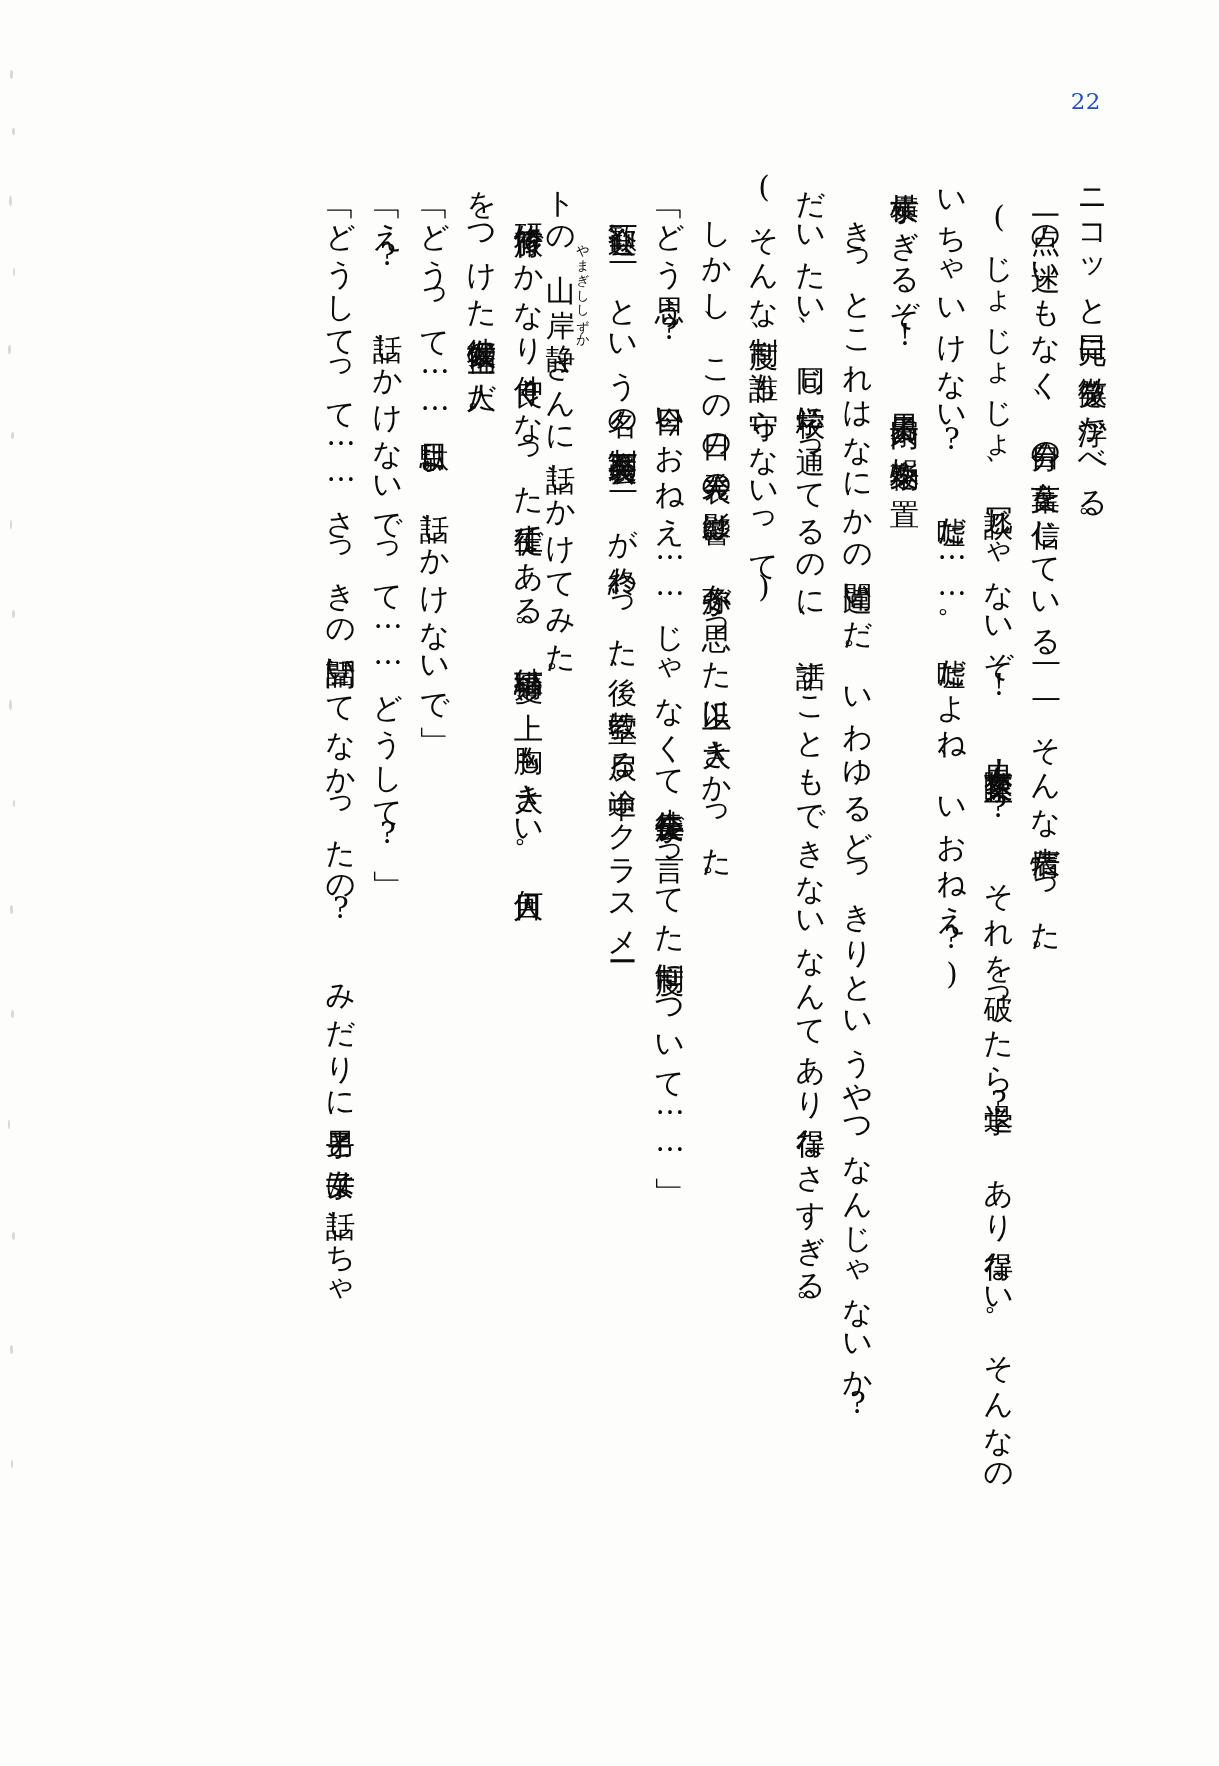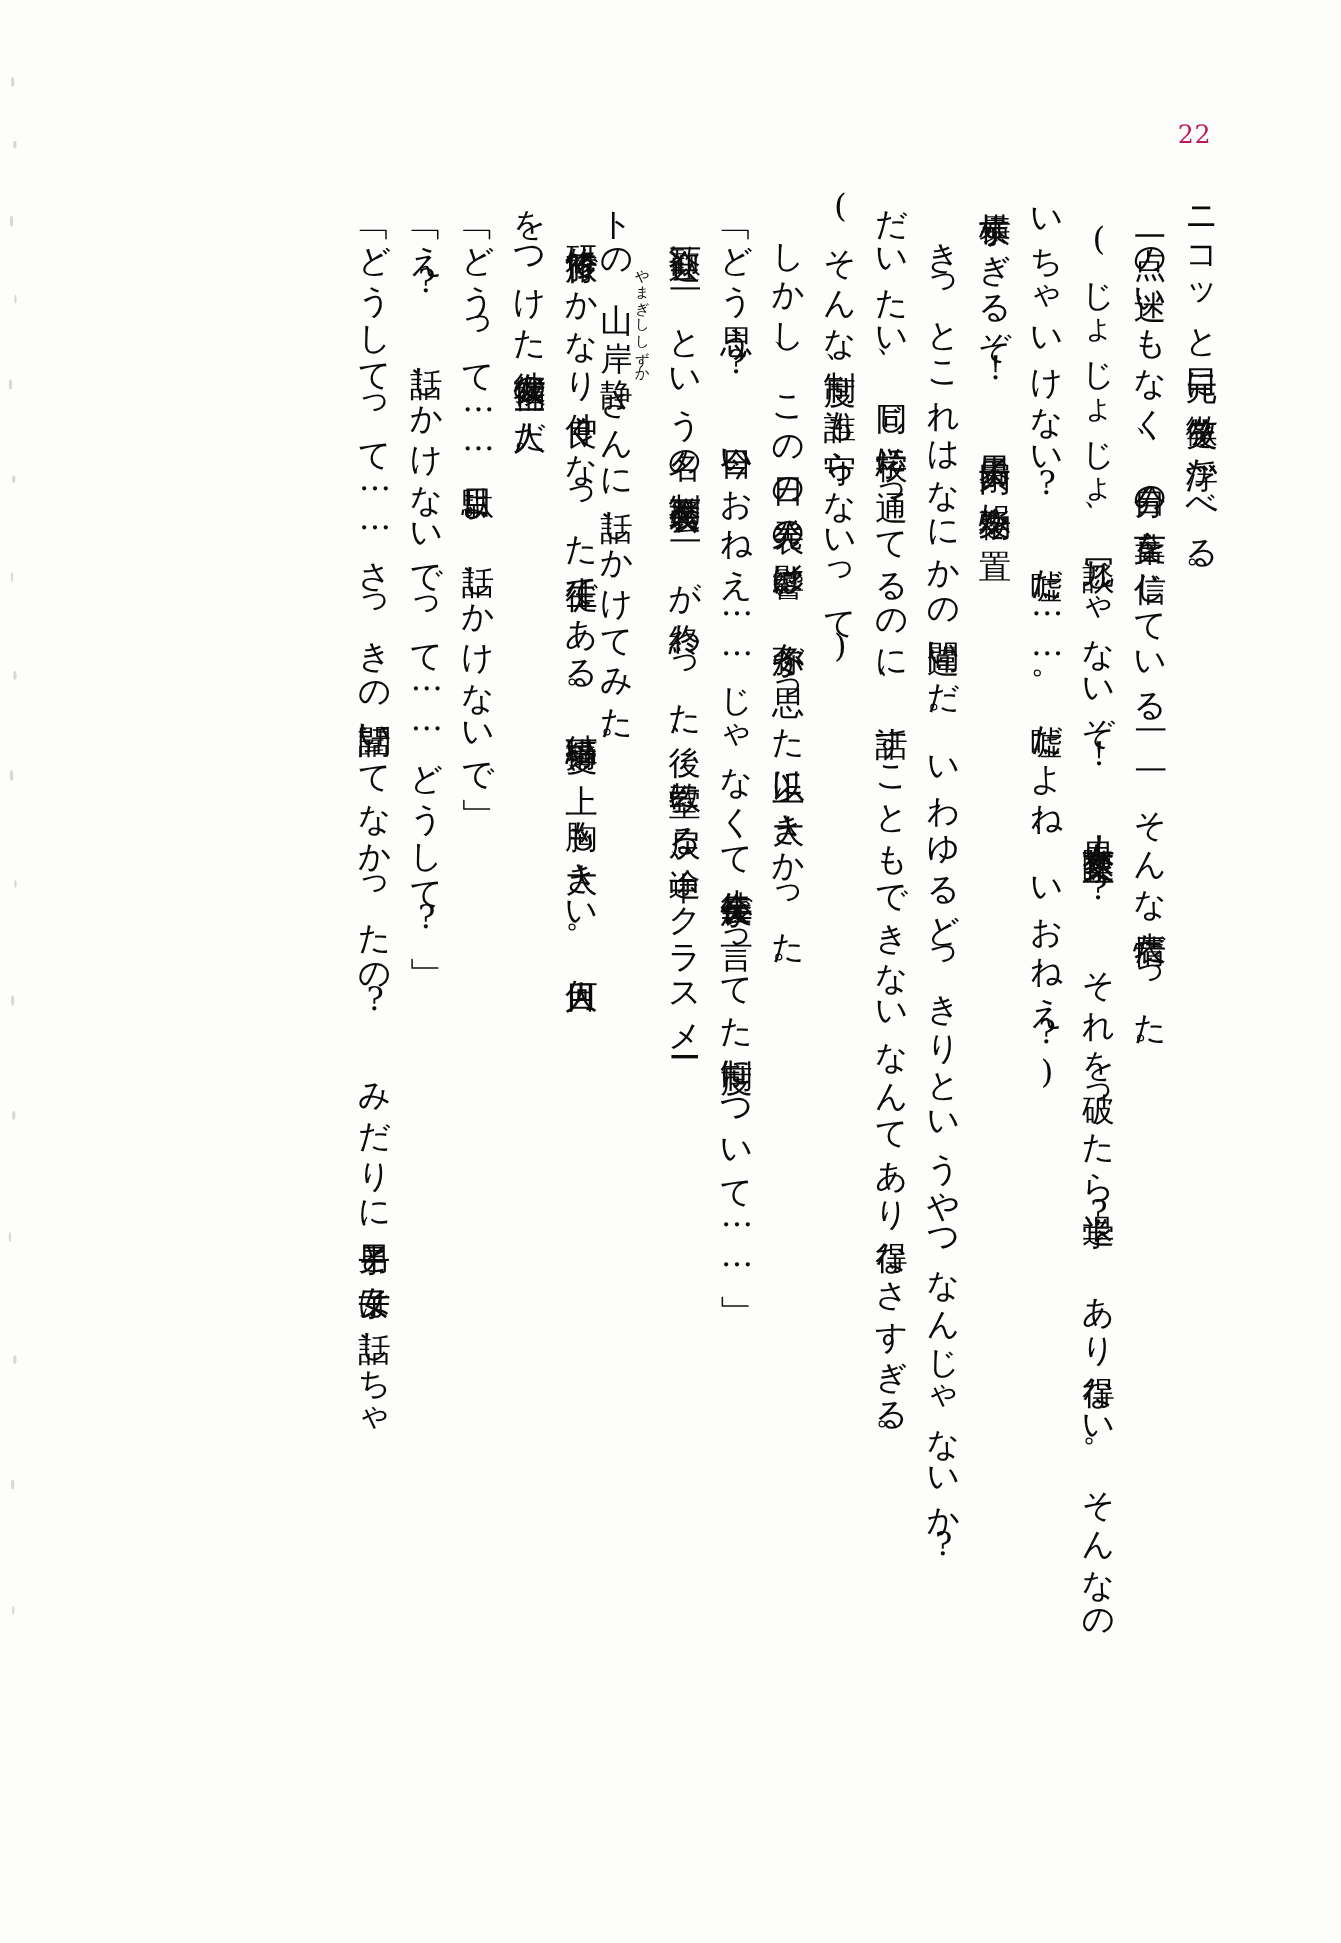--- a/index.html
+++ b/index.html
@@ -27,23 +27,22 @@
     background: #bdb8b2;
     border-radius: 50%;
     opacity: 0.55;
   }
 
   #page-number {
     position: absolute;
     top: 88px;
     right: 118px;
     font-size: 23px;
-    color: #be185d;
+    color: #1d4ed8;
     letter-spacing: 0.5px;
-    margin-top: 22px;
   }
 
   
   #text-block {
     position: absolute;
     top: 170px;
     right: 112px;
     height: 1270px;
     display: flex;
     flex-direction: row-reverse;

